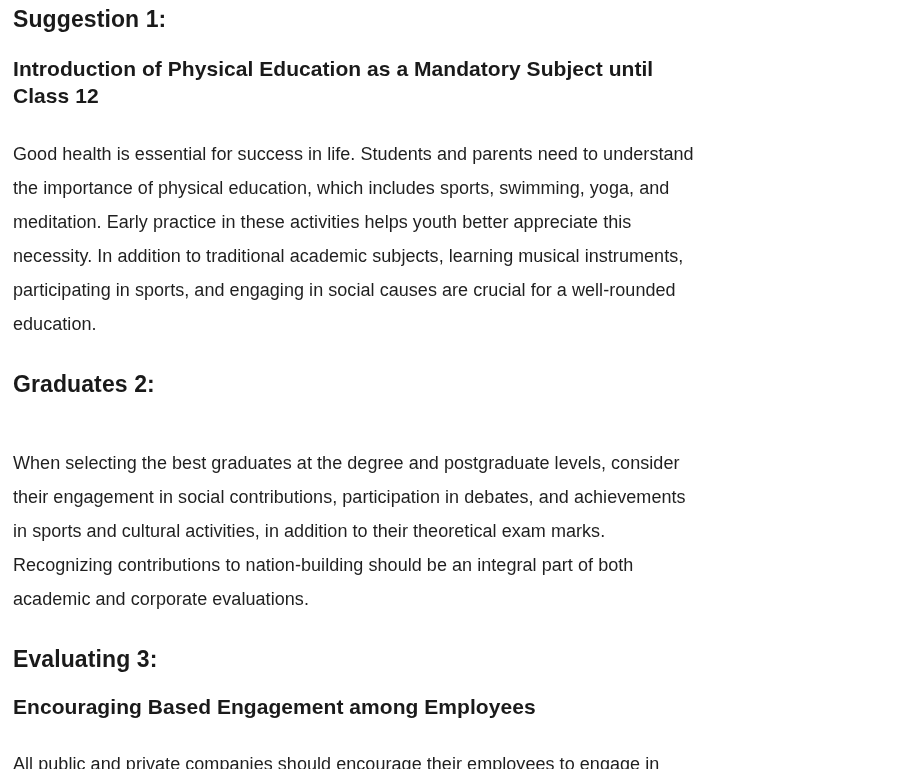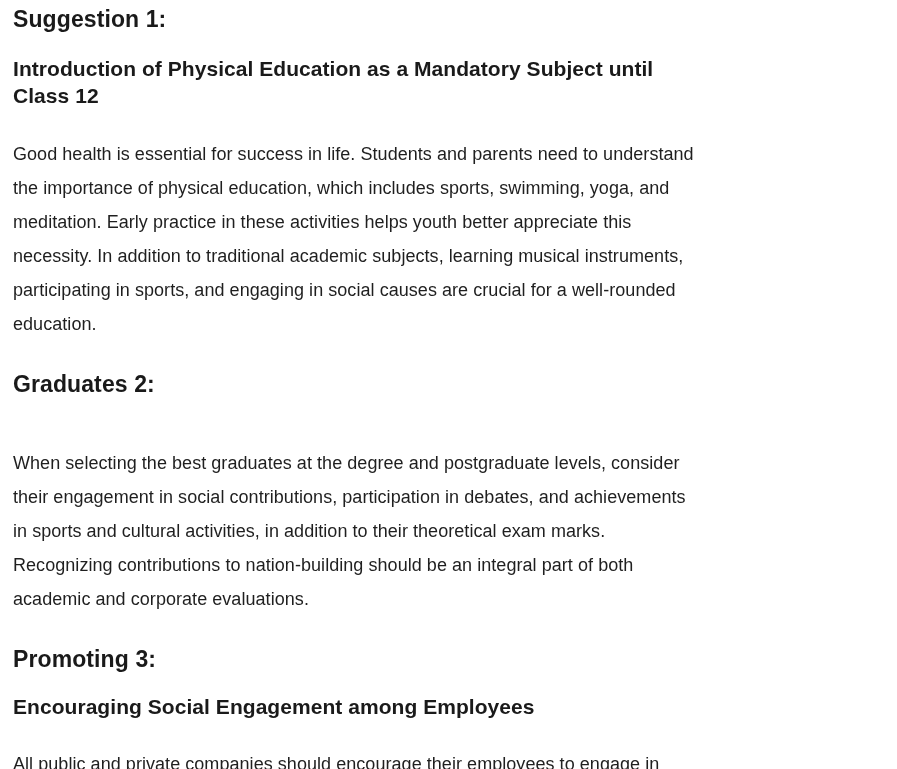--- a/index.html
+++ b/index.html
@@ -73,20 +73,20 @@
   <section class="block-2">
     <h2 class="suggestion-heading">Graduates 2:</h2>
     <div class="gap-heading-sub"></div>
     <div class="gap-sub-body"></div>
     <p class="suggestion-body">When selecting the best graduates at the degree and postgraduate levels, consider their engagement in social contributions, participation in debates, and achievements in sports and cultural activities, in addition to their theoretical exam marks. Recognizing contributions to nation-building should be an integral part of both academic and corporate evaluations.</p>
   </section>
 
   <div class="gap-body-next"></div>
 
   <section class="block-3">
-    <h2 class="suggestion-heading">Promoting 3:</h2>
+    <h2 class="suggestion-heading">Evaluating 3:</h2>
     <div class="gap-heading-sub"></div>
-    <h3 class="suggestion-subheading">Encouraging Social Engagement among Employees</h3>
+    <h3 class="suggestion-subheading">Encouraging Based Engagement among Employees</h3>
     <div class="gap-sub-body"></div>
     <p class="suggestion-body">All public and private companies should encourage their employees to engage in social reform activities and create awareness on various nation-building topics. Promoting such involvement can significantly contribute to the betterment of society.</p>
   </section>
 
 </div>
 
 </body></html>

